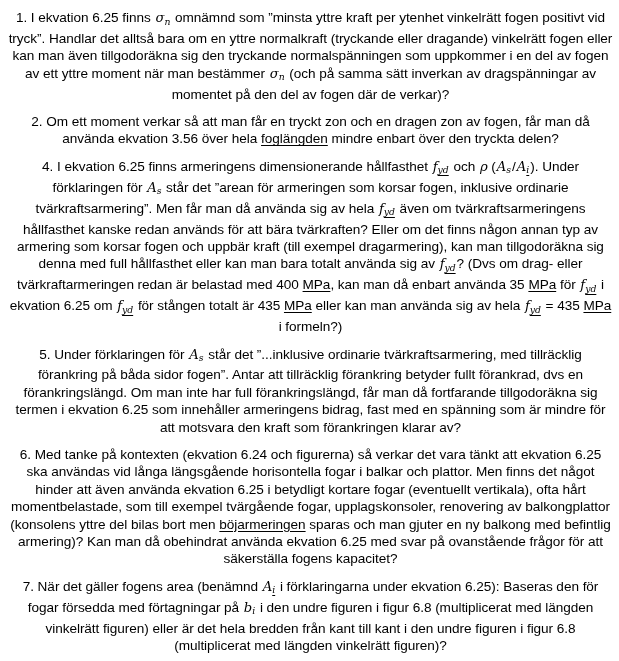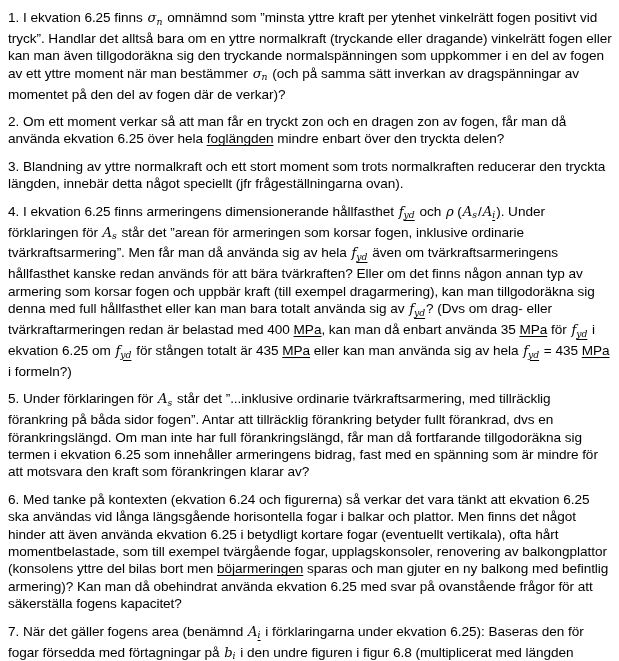--- a/index.html
+++ b/index.html
@@ -18,21 +18,21 @@
   .page {
     box-sizing: border-box;
     width: 619px;
     height: 661px;
     padding: 9px 6px 0 8px;
     background: #ffffff;
   }
   .para {
     margin: 0 0 10px 0;
     line-height: 17.4px;
-    text-align: left;
+    text-align: center;
     letter-spacing: -0.05px;
   }
   .txt { }
   .mvar {
     font-family: "DejaVu Serif", serif;
     font-style: italic;
     font-size: 13.2px;
     margin-left: 1px;
   }
   .msub {
@@ -49,19 +49,18 @@
     text-decoration-thickness: 1px;
     text-underline-offset: 2px;
     text-decoration: underline;
   }
 </style>
 </head>
 <body style="background: rgb(255, 255, 255); color: rgb(0, 0, 0);">
 
 <div class="page">
   <p class="para"><span class="txt">1. I ekvation 6.25 finns </span><span class="mvar">σ</span><span class="msub">n</span><span class="txt"> omnämnd som ”minsta yttre kraft per ytenhet vinkelrätt fogen positivt vid tryck”. Handlar det alltså bara om en yttre normalkraft (tryckande eller dragande) vinkelrätt fogen eller kan man även tillgodoräkna sig den tryckande normalspänningen som uppkommer i en del av fogen av ett yttre moment när man bestämmer </span><span class="mvar">σ</span><span class="msub">n</span><span class="txt"> (och på samma sätt inverkan av dragspänningar av momentet på den del av fogen där de verkar)?</span></p>
-  <p class="para"><span class="txt">2. Om ett moment verkar så att man får en tryckt zon och en dragen zon av fogen, får man då använda ekvation 6.25 över hela </span><span class="sq">foglängden</span><span class="txt"> mindre enbart över den tryckta delen?</span></p>
-  <p class="para"><span class="txt">3. Blandning av yttre normalkraft och ett stort moment som trots normalkraften reducerar den tryckta längden, innebär detta något speciellt (jfr frågeställningarna ovan).</span></p>
+  <p class="para"><span class="txt">2. Om ett moment verkar så att man får en tryckt zon och en dragen zon av fogen, får man då använda ekvation 3.56 över hela </span><span class="sq">foglängden</span><span class="txt"> mindre enbart över den tryckta delen?</span></p>
   <p class="para"><span class="txt">4. I ekvation 6.25 finns armeringens dimensionerande hållfasthet </span><span class="mvar">f</span><span class="msub sq">yd</span><span class="txt"> och </span><span class="mvar">ρ</span><span class="txt"> (</span><span class="mvar">A</span><span class="msub">s</span><span class="txt">/</span><span class="mvar">A</span><span class="msub sq">i</span><span class="txt">). Under förklaringen för </span><span class="mvar">A</span><span class="msub">s</span><span class="txt"> står det ”arean för armeringen som korsar fogen, inklusive ordinarie tvärkraftsarmering”. Men får man då använda sig av hela </span><span class="mvar">f</span><span class="msub sq">yd</span><span class="txt"> även om tvärkraftsarmeringens hållfasthet kanske redan används för att bära tvärkraften? Eller om det finns någon annan typ av armering som korsar fogen och uppbär kraft (till exempel dragarmering), kan man tillgodoräkna sig denna med full hållfasthet eller kan man bara totalt använda sig av </span><span class="mvar">f</span><span class="msub sq">yd</span><span class="txt">? (Dvs om drag- eller tvärkraftarmeringen redan är belastad med 400 </span><span class="sq">MPa</span><span class="txt">, kan man då enbart använda 35 </span><span class="sq">MPa</span><span class="txt"> för </span><span class="mvar">f</span><span class="msub sq">yd</span><span class="txt"> i ekvation 6.25 om </span><span class="mvar">f</span><span class="msub sq">yd</span><span class="txt"> för stången totalt är 435 </span><span class="sq">MPa</span><span class="txt"> eller kan man använda sig av hela </span><span class="mvar">f</span><span class="msub sq">yd</span><span class="txt"> = 435 </span><span class="sq">MPa</span><span class="txt"> i formeln?)</span></p>
   <p class="para"><span class="txt">5. Under förklaringen för </span><span class="mvar">A</span><span class="msub">s</span><span class="txt"> står det ”...inklusive ordinarie tvärkraftsarmering, med tillräcklig förankring på båda sidor fogen”. Antar att tillräcklig förankring betyder fullt förankrad, dvs en förankringslängd. Om man inte har full förankringslängd, får man då fortfarande tillgodoräkna sig termen i ekvation 6.25 som innehåller armeringens bidrag, fast med en spänning som är mindre för att motsvara den kraft som förankringen klarar av?</span></p>
   <p class="para"><span class="txt">6. Med tanke på kontexten (ekvation 6.24 och figurerna) så verkar det vara tänkt att ekvation 6.25 ska användas vid långa längsgående horisontella fogar i balkar och plattor. Men finns det något hinder att även använda ekvation 6.25 i betydligt kortare fogar (eventuellt vertikala), ofta hårt momentbelastade, som till exempel tvärgående fogar, upplagskonsoler, renovering av balkongplattor (konsolens yttre del bilas bort men </span><span class="sq">böjarmeringen</span><span class="txt"> sparas och man gjuter en ny balkong med befintlig armering)? Kan man då obehindrat använda ekvation 6.25 med svar på ovanstående frågor för att säkerställa fogens kapacitet?</span></p>
   <p class="para"><span class="txt">7. När det gäller fogens area (benämnd </span><span class="mvar">A</span><span class="msub sq">i</span><span class="txt"> i förklaringarna under ekvation 6.25): Baseras den för fogar försedda med förtagningar på </span><span class="mvar">b</span><span class="msub">i</span><span class="txt"> i den undre figuren i figur 6.8 (multiplicerat med längden vinkelrätt figuren) eller är det hela bredden från kant till kant i den undre figuren i figur 6.8 (multiplicerat med längden vinkelrätt figuren)?</span></p>
 </div>
 
 </body></html>

